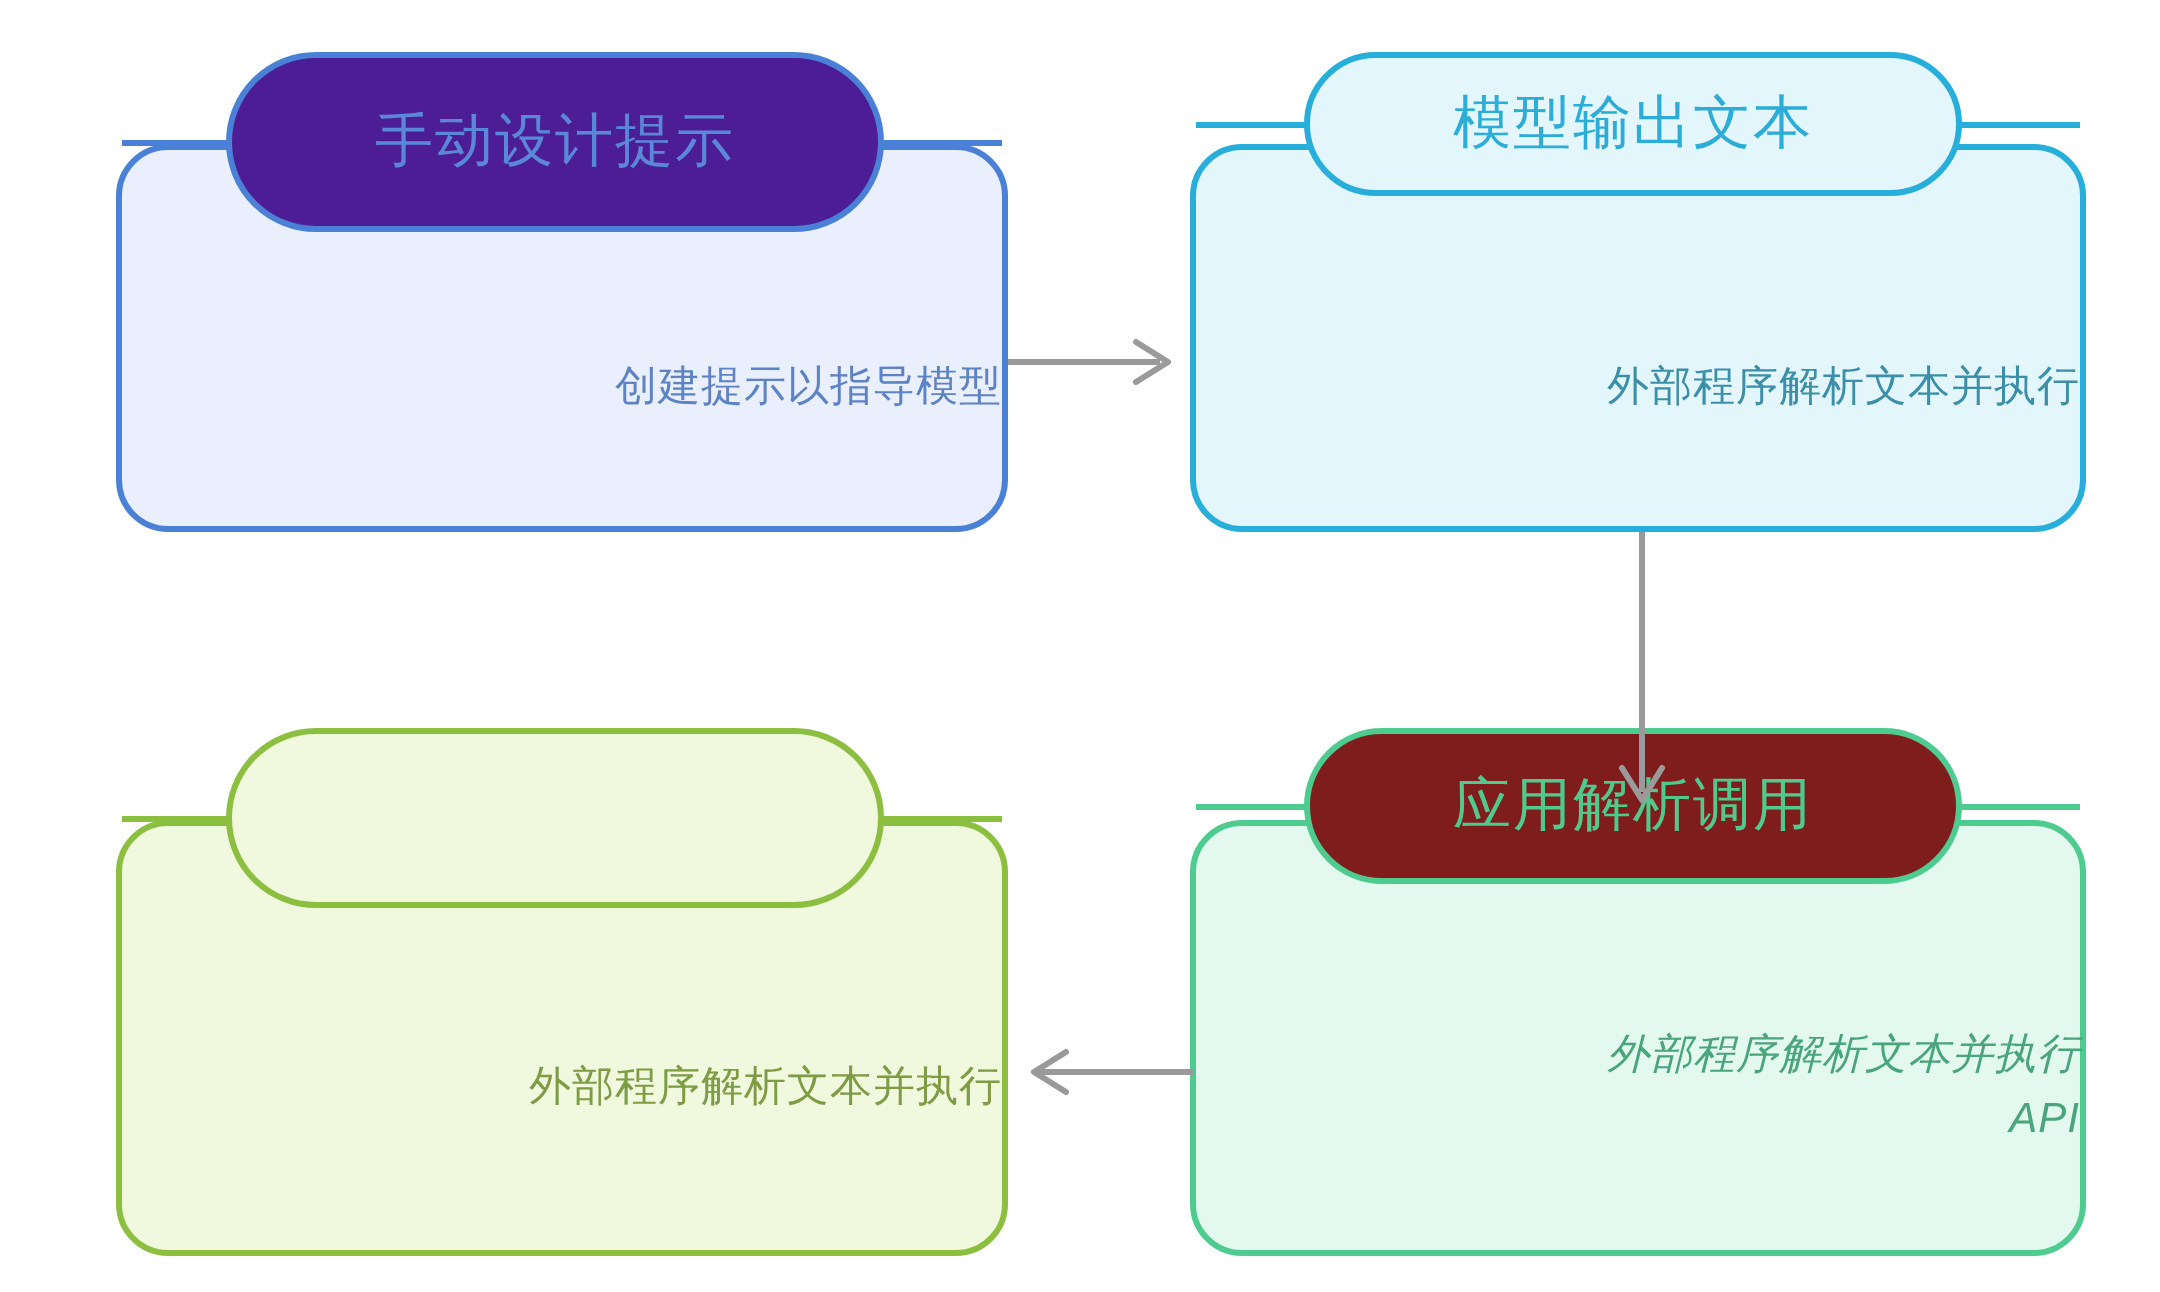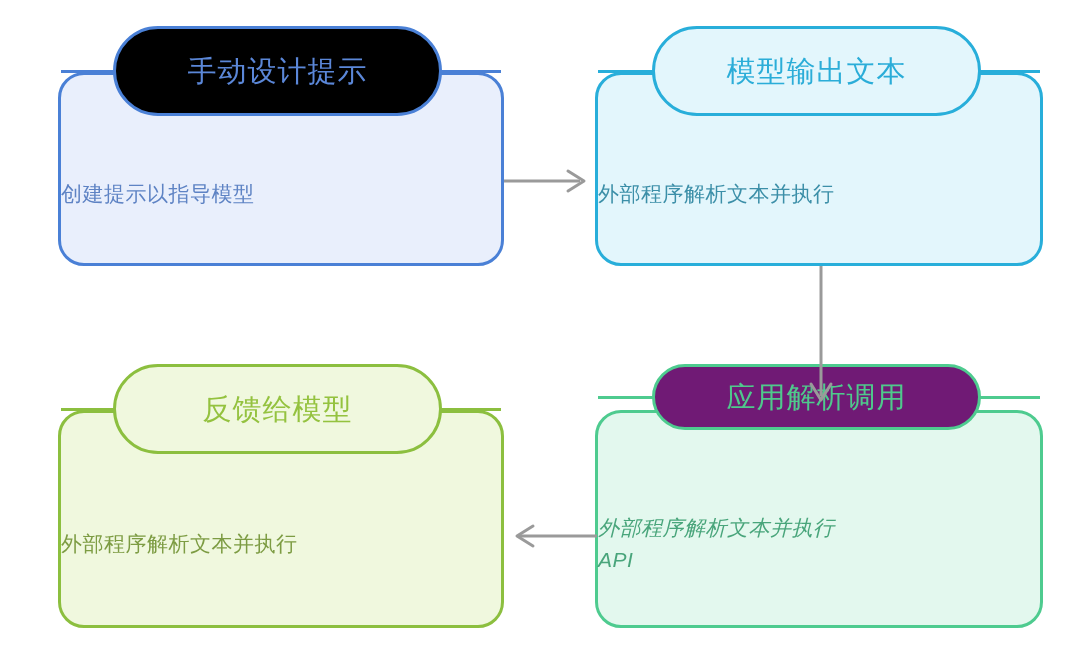--- a/index.html
+++ b/index.html
@@ -18,21 +18,21 @@
     position:absolute;
     box-sizing:border-box;
     border-style:solid;
     border-width:3px;
     border-radius:26px;
   }
 
   .node-desc{
     position:absolute;
     left:0;right:0;
-    text-align:left;
+    text-align:right;
     font-size:21px;
     line-height:32px;
     letter-spacing:.5px;
     white-space:pre-line;
   }
 
   .node-header{
     position:absolute;
     box-sizing:border-box;
     border-style:solid;
@@ -65,55 +65,54 @@
 </style>
 </head>
 <body style="background: rgb(255, 255, 255);">
 
 <div id="stage">
 
   <div class="node">
     <div class="node-body" id="body-0" style="left: 58px; top: 72px; width: 446px; height: 194px; border-color: rgb(74, 128, 214); background: rgb(233, 239, 252);">
       <div class="node-desc" id="desc-0" style="top: 103px; color: rgb(94, 131, 196);">创建提示以指导模型</div>
     </div>
-    <div class="node-header" id="head-0" style="left: 113px; top: 26px; width: 329px; height: 90px; border-color: rgb(74, 128, 214); background: #000000;">
+    <div class="node-header" id="head-0" style="left: 113px; top: 26px; width: 329px; height: 90px; border-color: rgb(74, 128, 214); background: #4c1d95;">
       <span class="stub left" id="stubl-0" style="width: 55px; background: rgb(74, 128, 214);"></span>
       <span class="stub right" id="stubr-0" style="width: 62px; background: rgb(74, 128, 214);"></span>
       <span class="node-header-label" id="hlab-0" style="color: rgb(91, 135, 216);">手动设计提示</span>
     </div>
   </div>
 
   <div class="node">
     <div class="node-body" id="body-1" style="left: 595px; top: 72px; width: 448px; height: 194px; border-color: rgb(40, 174, 218); background: rgb(227, 246, 252);">
       <div class="node-desc" id="desc-1" style="top: 103px; color: rgb(60, 143, 168);">外部程序解析文本并执行</div>
     </div>
-    <div class="node-header" id="head-1" style="left: 652px; top: 26px; width: 329px; height: 90px; border-color: rgb(40, 174, 218); background: rgb(227, 246, 252);">
+    <div class="node-header" id="head-1" style="left: 652px; top: 26px; width: 329px; height: 72px; border-color: rgb(40, 174, 218); background: rgb(227, 246, 252);">
       <span class="stub left" id="stubl-1" style="width: 57px; background: rgb(40, 174, 218);"></span>
       <span class="stub right" id="stubr-1" style="width: 62px; background: rgb(40, 174, 218);"></span>
       <span class="node-header-label" id="hlab-1" style="color: rgb(43, 173, 216);">模型输出文本</span>
     </div>
   </div>
 
   <div class="node">
     <div class="node-body" id="body-2" style="left: 58px; top: 410px; width: 446px; height: 218px; border-color: rgb(140, 191, 63); background: rgb(240, 248, 222);">
       <div class="node-desc" id="desc-2" style="top: 115px; color: rgb(125, 156, 67);">外部程序解析文本并执行</div>
     </div>
     <div class="node-header" id="head-2" style="left: 113px; top: 364px; width: 329px; height: 90px; border-color: rgb(140, 191, 63); background: rgb(240, 248, 222);">
       <span class="stub left" id="stubl-2" style="width: 55px; background: rgb(140, 191, 63);"></span>
       <span class="stub right" id="stubr-2" style="width: 62px; background: rgb(140, 191, 63);"></span>
-      <span class="node-header-label" id="hlab-2" style="color: rgb(148, 194, 63);">反馈给模型</span>
     </div>
   </div>
 
   <div class="node">
     <div class="node-body" id="body-3" style="left: 595px; top: 410px; width: 448px; height: 218px; border-color: rgb(78, 203, 143); background: rgb(227, 248, 238); font-style: italic;">
       <div class="node-desc" id="desc-3" style="top: 99px; color: rgb(73, 165, 123);">外部程序解析文本并执行
 API</div>
     </div>
-    <div class="node-header" id="head-3" style="left: 652px; top: 364px; width: 329px; height: 66px; border-color: rgb(78, 203, 143); background: #701a75;">
+    <div class="node-header" id="head-3" style="left: 652px; top: 364px; width: 329px; height: 78px; border-color: rgb(78, 203, 143); background: #7f1d1d;">
       <span class="stub left" id="stubl-3" style="width: 57px; background: rgb(78, 203, 143);"></span>
       <span class="stub right" id="stubr-3" style="width: 62px; background: rgb(78, 203, 143);"></span>
       <span class="node-header-label" id="hlab-3" style="color: rgb(79, 201, 140);">应用解析调用</span>
     </div>
   </div>
 
   <div class="arrow" id="arrow-0" style="left:504px;top:170px;">
     <svg width="92" height="22" viewBox="0 0 92 22">
       <line x1="0" y1="11" x2="76" y2="11" class="ln" stroke-width="3" stroke="#9a9a9a"></line>
       <polyline points="64,1 80,11 64,21" class="hd" fill="none" stroke-width="3" stroke-linecap="round" stroke-linejoin="round" stroke="#9a9a9a"></polyline>

